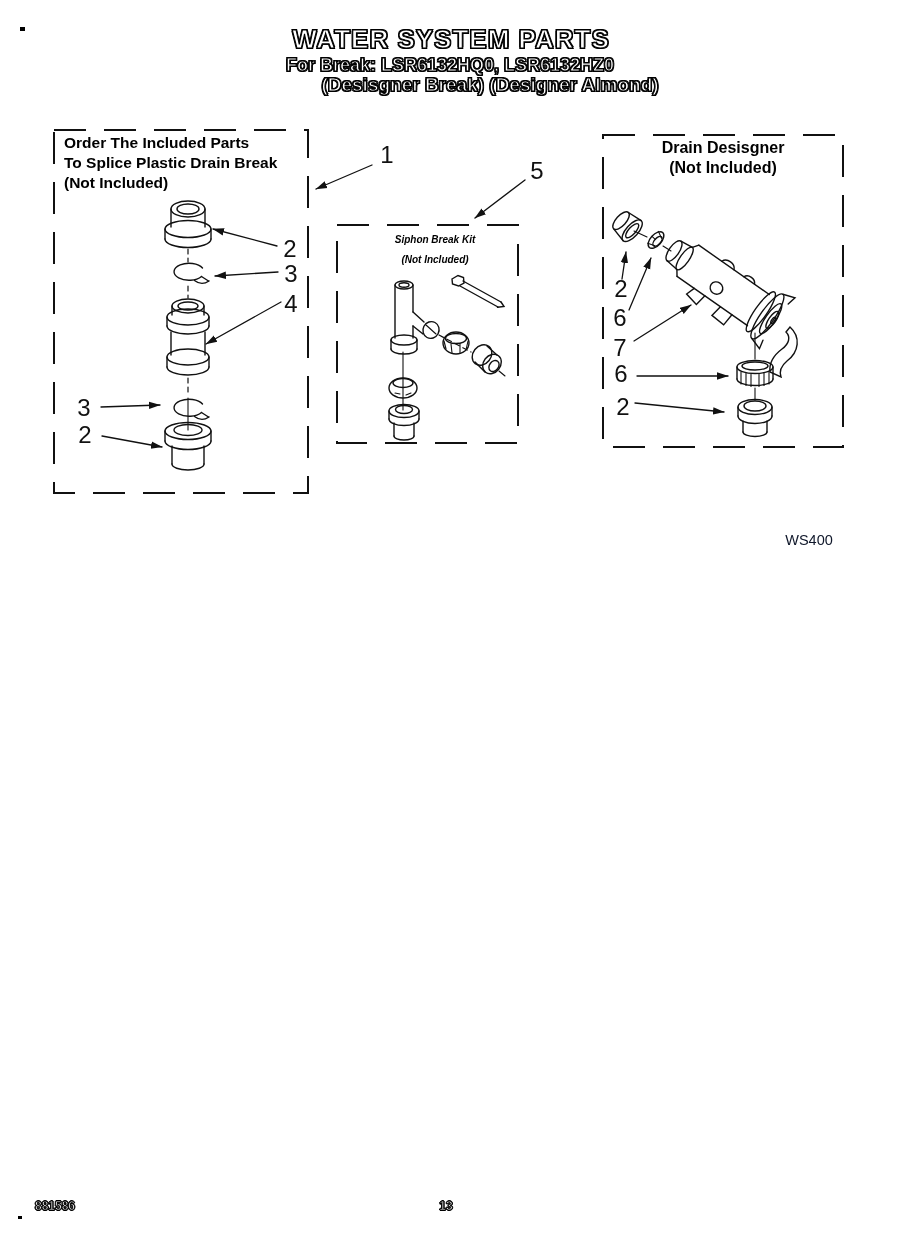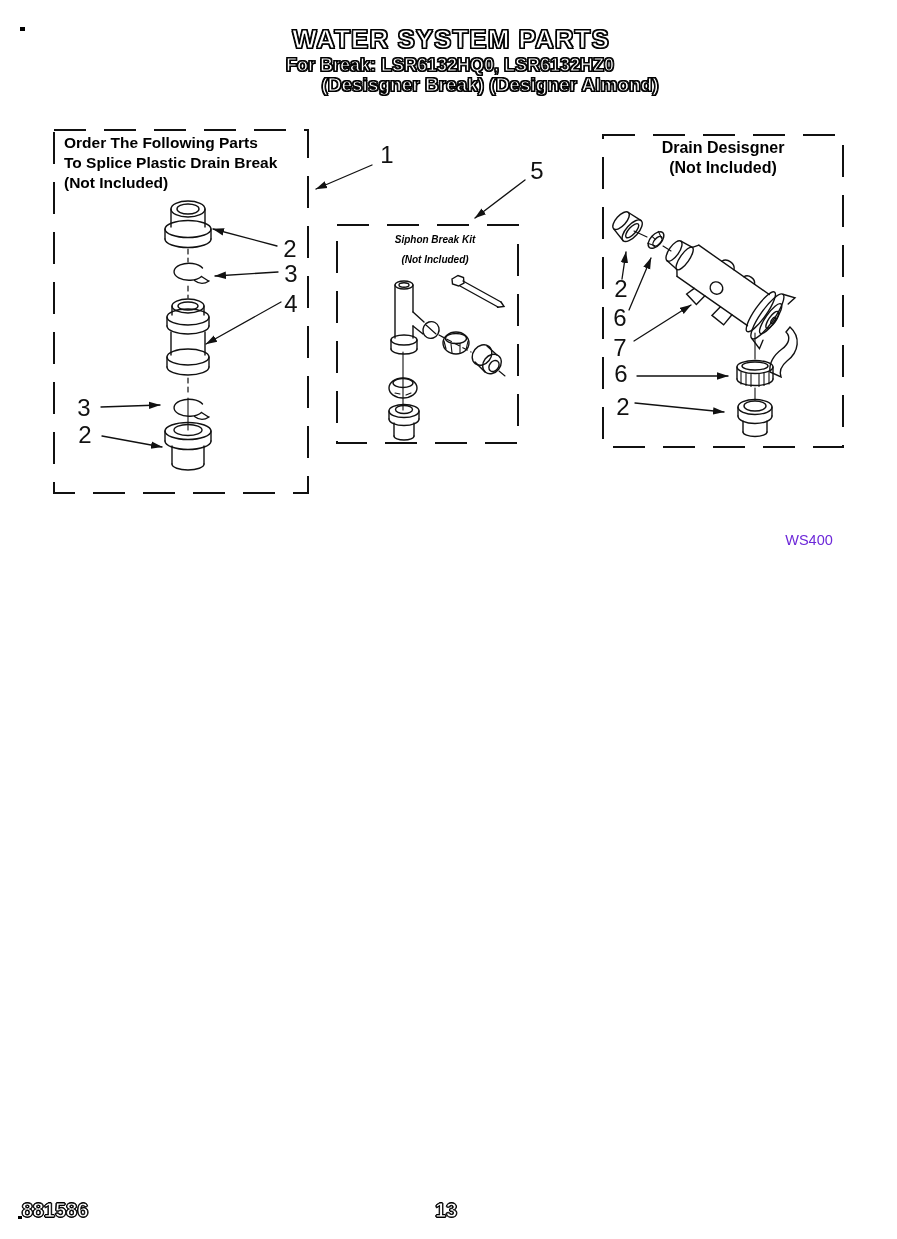--- a/index.html
+++ b/index.html
@@ -18,22 +18,22 @@
   }
   .page-title{top:24px;left:451px;font-size:26px;letter-spacing:1px;}
   .models-line{top:55px;left:450px;font-size:18px;}
   .finishes-line{top:74px;left:490px;font-size:19px;}
   .box-title{font-weight:bold;font-size:15.5px;line-height:20px;color:#000;}
   .box-title.centered div{text-align:center;}
   .co{
     position:absolute;transform:translate(-50%,-50%);
     font-size:24px;font-weight:400;color:#111;line-height:1;
   }
-  .ws-code{font-size:14.5px;color:#6d28d9;}
-  .foot{font-size:20px;}
+  .ws-code{font-size:14.5px;color:#0f172a;}
+  .foot{font-size:12px;}
   .speck{position:absolute;background:#000;}
   svg.art{position:absolute;left:0;top:0;}
   svg.art *{stroke:#111;fill:none;stroke-width:1.4;stroke-linecap:round;}
   svg.art .dash{stroke-width:2;stroke-dasharray:32 18;stroke-linecap:butt;}
   svg.art .dsh{stroke-dasharray:5 4;stroke-width:1.2;}
   svg.art .thin{stroke-width:1.1;}
   svg.art .arrow{stroke-width:1.3;}
   svg.art marker path{fill:#111;stroke:none;}
 </style>
 </head>
@@ -242,21 +242,21 @@
     </g>
     <line class="arrow" x1="622" y1="279" x2="626" y2="252" marker-end="url(#ah)"></line>
     <line class="arrow" x1="629" y1="310" x2="651" y2="258" marker-end="url(#ah)"></line>
     <line class="arrow" x1="634" y1="341" x2="691" y2="305" marker-end="url(#ah)"></line>
     <line class="arrow" x1="637" y1="376" x2="728" y2="376" marker-end="url(#ah)"></line>
     <line class="arrow" x1="635" y1="403" x2="724" y2="412" marker-end="url(#ah)"></line>
   </g>
 </svg>
 
 <div class="abs box-title" style="left:64px;top:133px;">
-  <div>Order The Following Parts</div>
+  <div>Order The Included Parts</div>
   <div>To Splice Plastic Drain Break</div>
   <div>(Not Included)</div>
 </div>
 <div class="abs ctr box-title centered" style="left:435px;top:230px;font-size:10px;font-style:italic;">
   <div>Siphon Break Kit</div>
   <div>(Not Included)</div>
 </div>
 <div class="abs ctr box-title centered" style="left:723px;top:138px;font-size:16px;">
   <div>Drain Desisgner</div>
   <div>(Not Included)</div>

